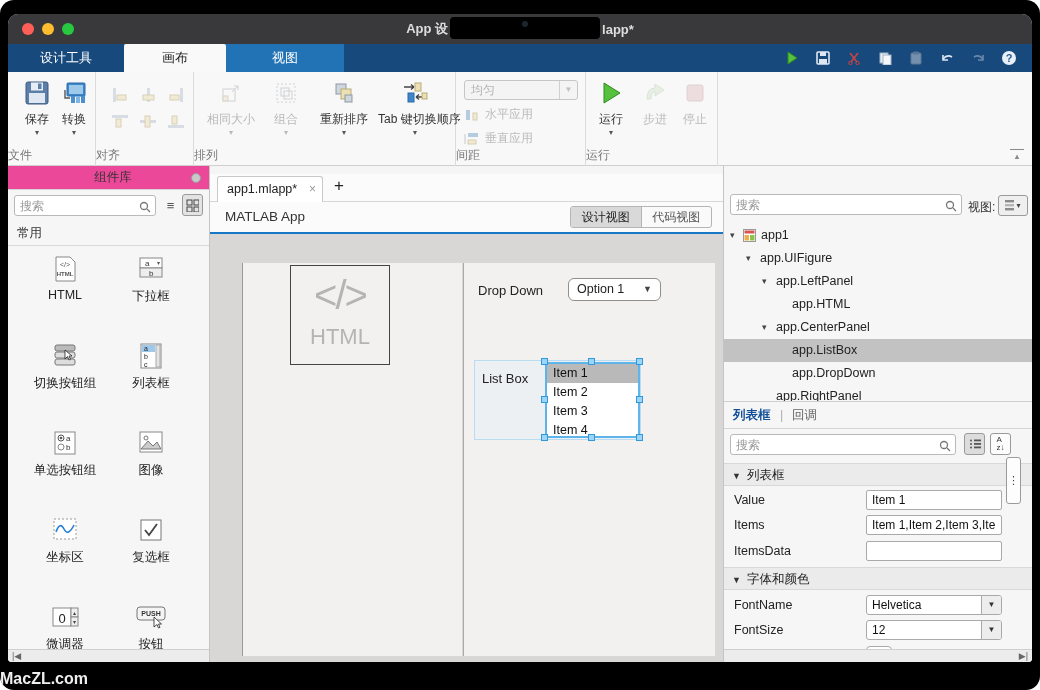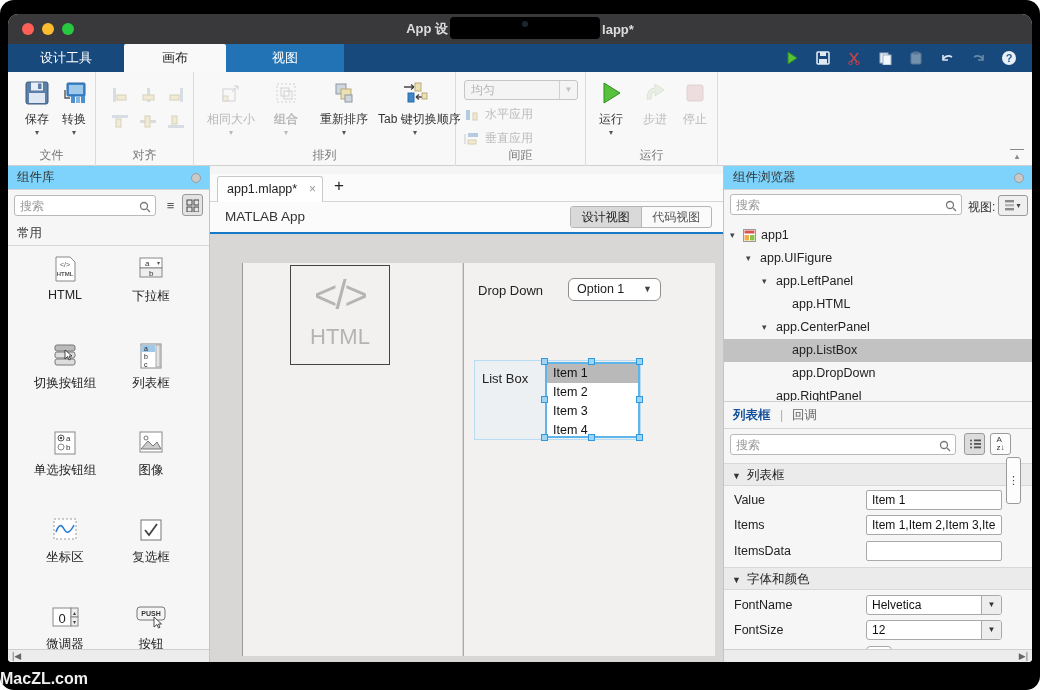--- a/index.html
+++ b/index.html
@@ -23,39 +23,39 @@
   .rtab.design { left:0; width:116px; }
   .rtab.canvas { left:116px; width:102px; background:#f9f9f9; color:#222; border-radius:2px 2px 0 0; }
   .rtab.view { left:218px; width:118px; }
   .qat { position:absolute; right:14px; top:0; height:28px; display:flex; align-items:center; gap:13px; }
   .qicon { width:18px; height:18px; display:flex; align-items:center; justify-content:center; }
   .qicon svg { display:block; }
 
   
   .ribbon { position:absolute; left:0; top:58px; width:100%; height:94px; background:#f8f8f8; border-bottom:1px solid #cfcfcf; }
   .rgroup { position:absolute; top:0; height:94px; border-right:1px solid #dcdcdc; }
-  .grp-label { position:absolute; left:0; bottom:2px; width:100%; text-align:center; font-size:12px; color:#777; }
+  .grp-label { position:absolute; left:0; bottom:2px; width:100%; font-size:12px; color:#777; }
   .bigbtn { position:absolute; top:6px; width:56px; text-align:center; cursor:pointer; }
   .bigbtn .ic { height:30px; display:flex; align-items:center; justify-content:center; }
   .bigbtn .bl { font-size:12px; color:#333; margin-top:3px; white-space:nowrap; }
   .bigbtn .cv { font-size:8px; color:#555; margin-top:2px; line-height:6px; }
   .bigbtn.disabled .bl,.bigbtn.disabled .cv { color:#b9b9b9; }
   .bigbtn.disabled .ic { opacity:.45; filter:grayscale(.4); }
   .alignicons { position:absolute; left:10px; top:10px; display:grid; grid-template-columns:repeat(3,28px); grid-auto-rows:26px; opacity:.5; }
   .alignicons span { display:flex; align-items:center; justify-content:center; }
   .spc-dd { position:absolute; left:8px; top:8px; width:114px; height:20px; border:1px solid #c6c6c6; border-radius:3px; background:#f4f4f4; color:#b3b3b3; font-size:12px; line-height:18px; padding-left:6px; }
   .spc-dd .dd { position:absolute; right:0; top:0; width:18px; height:18px; border-left:1px solid #d0d0d0; text-align:center; color:#c0c0c0; font-size:8px; line-height:18px; }
   .spc-row { position:absolute; left:8px; display:flex; align-items:center; gap:5px; font-size:12px; color:#bbb; }
   .spc-row svg { opacity:.55; }
   .ribbon-collapse { position:absolute; right:8px; bottom:4px; width:14px; height:12px; color:#8a8a8a; font-size:9px; text-align:center; line-height:10px; border-top:0; cursor:pointer; }
   .ribbon-collapse .bar { display:block; height:1px; background:#8a8a8a; margin-bottom:1px; }
 
   
   .main { position:absolute; left:0; top:152px; width:1024px; height:496px; }
-  .panel-h { position:absolute; left:0; top:0; width:100%; height:24px; background:#7dd3fc; border-bottom:1px solid #d4d4d4; font-size:12.5px; color:#333; line-height:23px; padding-left:9px; }
+  .panel-h { position:absolute; left:0; top:0; width:100%; height:24px; background:#ec4899; border-bottom:1px solid #d4d4d4; font-size:12.5px; color:#333; line-height:23px; padding-left:9px;text-align:center; }
   .pcircle { position:absolute; right:8px; top:7px; width:10px; height:10px; border-radius:50%; background:#c9c9c9; border:1px solid #9b9b9b; }
   .searchbox { position:relative; height:21px; border:1px solid #b9b9b9; border-radius:3px; background:#fff; }
   .searchbox input { position:absolute; left:5px; top:1px; width:calc(100% - 26px); height:17px; border:0; outline:0; font-size:12px; color:#444; background:transparent; }
   .searchbox input::placeholder { color:#9a9a9a; }
   .searchbox .mag { position:absolute; right:4px; top:3px; }
 
   
   .left-panel { position:absolute; left:0; top:0; width:202px; height:496px; background:#f6f6f6; border-right:1px solid #c4c4c4; }
   .lp-search { position:absolute; left:6px; top:29px; width:142px; }
   .viewbtn { position:absolute; top:28px; width:21px; height:22px; border:1px solid transparent; border-radius:3px; display:flex; align-items:center; justify-content:center; cursor:pointer; }
@@ -291,21 +291,21 @@
           <div class="ic">
               <svg width="22" height="22">
                 <rect x="3" y="7" width="12" height="12" fill="none" stroke="#9aa4b0"></rect>
                 <rect x="3" y="14" width="5" height="5" fill="#ece0b4" stroke="#b9ab78"></rect>
                 <path d="M12 10 L18 4 M18 4 L14 4 M18 4 L18 8" stroke="#9aa4b0" fill="none"></path>
               </svg>
             </div>
           <div class="bl">相同大小</div>
           <div class="cv">▾</div>
         </div>
-        <div class="bigbtn disabled" style="left:70px;width:44px;font-weight:bold;">
+        <div class="bigbtn disabled" style="left:70px;width:44px;">
           <div class="ic">
               <svg width="22" height="22">
                 <rect x="2" y="2" width="18" height="18" fill="none" stroke="#9aa4b0" stroke-dasharray="2,2"></rect>
                 <rect x="6" y="6" width="8" height="8" fill="none" stroke="#9aa4b0"></rect>
                 <rect x="9" y="9" width="8" height="8" fill="none" stroke="#9aa4b0"></rect>
               </svg>
             </div>
           <div class="bl">组合</div>
           <div class="cv">▾</div>
         </div>
@@ -579,24 +579,20 @@
           <div class="handle" style="left:426px;top:124px;"></div>
           <div class="handle" style="left:331px;top:162px;"></div>
           <div class="handle" style="left:426px;top:162px;"></div>
           <div class="handle" style="left:331px;top:200px;"></div>
           <div class="handle" style="left:378px;top:200px;"></div>
           <div class="handle" style="left:426px;top:200px;"></div>
         </div>
       </section>
 
       <aside class="right-panel">
-        <div class="panel-h">
-          <span>组件浏览器</span>
-          <span class="pcircle"></span>
-        </div>
         <div class="searchbox rp-search">
           <input placeholder="搜索" style="">
           <span class="mag"><svg width="12" height="12">
                 <circle cx="5" cy="5" r="3.5" fill="none" stroke="#777" stroke-width="1.3"></circle>
                 <line x1="8" y1="8" x2="11" y2="11" stroke="#777" stroke-width="1.3"></line>
               </svg></span>
         </div>
         <span class="viewdd-label">视图:</span>
         <div class="viewdd">
           <svg width="9" height="11">

